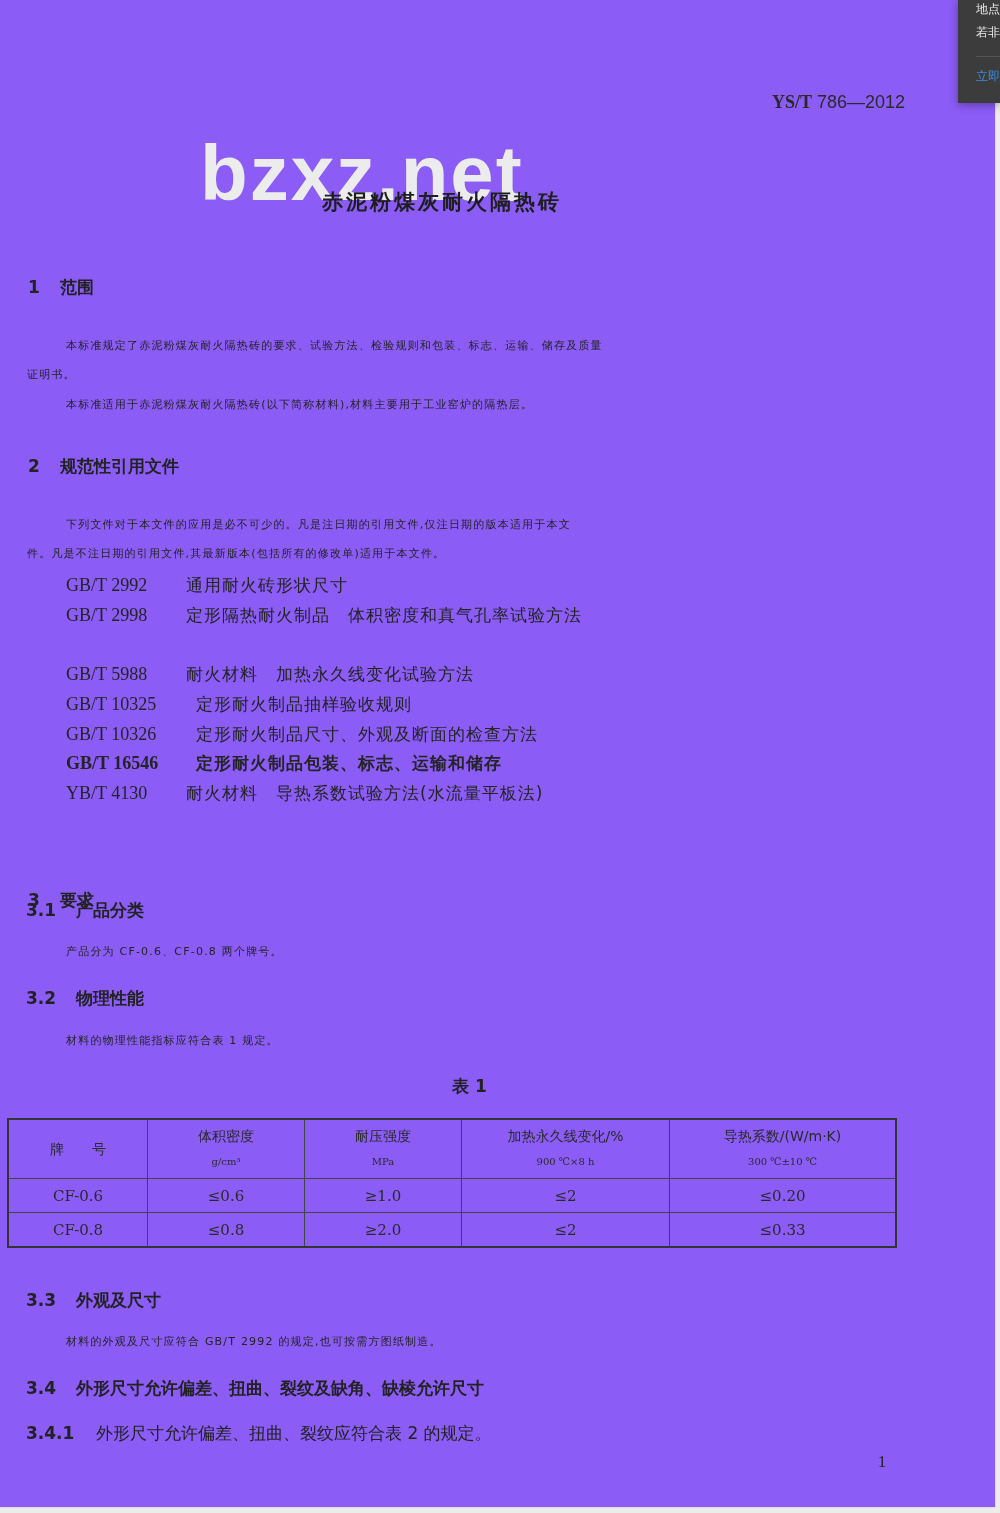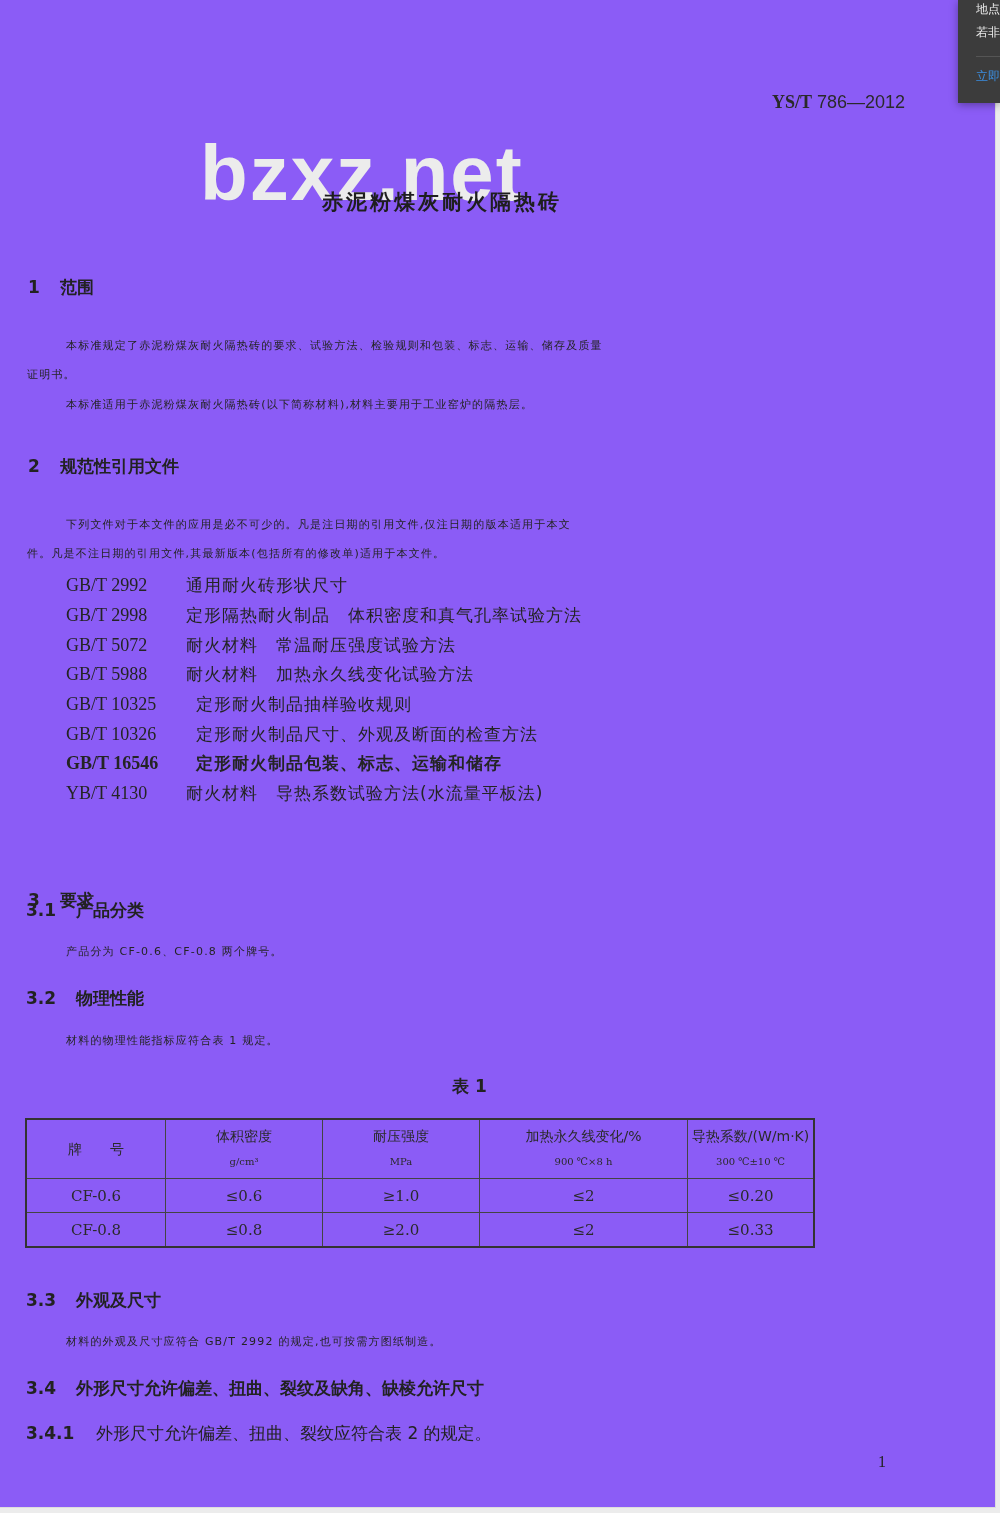--- a/index.html
+++ b/index.html
@@ -28,21 +28,21 @@
   }
   .h1 { font-family:"DejaVu Sans", sans-serif; font-weight:bold; font-size:17px; color:#222; }
   .h1 .num { display:inline-block; width:32px; font-weight:bold; }
   .h2 .num { width:50px; }
   .h3 .num { width:70px; }
   .para { font-family:"DejaVu Sans", sans-serif; font-size:11px; letter-spacing:1.2px; color:#242424; }
   .ref { font-size:17px; font-family:"DejaVu Sans", sans-serif; color:#242424; letter-spacing:1px;}
   .ref .code { font-family:"Liberation Serif", serif; display:inline-block; letter-spacing:0; font-size:18px; }
   .tcaption { left:452px; top:1075px; font-family:"DejaVu Sans", sans-serif; font-weight:bold; font-size:17px; }
   table.t1 {
-    position:absolute; left:25px; top:1118px; width:790px; border-collapse:collapse;
+    position:absolute; left:7px; top:1118px; width:890px; border-collapse:collapse;
     border:2px solid #333; font-family:"DejaVu Serif", serif; font-size:15px; color:#2a2a2a;
   }
   table.t1 td, table.t1 th { border:1px solid #444; text-align:center; padding:0; font-weight:normal; }
   table.t1 th { height:58px; line-height:26px; font-family:"DejaVu Sans", sans-serif; font-size:14px; }
   table.t1 td { height:33px; }
   table.t1 .hdr-sub { font-family:"DejaVu Serif", serif; font-size:10px; }
   .pageno { left:878px; top:1453px; font-family:"Liberation Serif", serif; font-size:16px; }
   .popup {
     position:absolute; left:958px; top:0; width:42px; height:103px; background:#3c3c3c;
     box-shadow:0 2px 8px rgba(0,0,0,0.35); overflow:hidden;
@@ -74,21 +74,20 @@
   <div class="abs para" style="left:66px; top:397px;">本标准适用于赤泥粉煤灰耐火隔热砖(以下简称材料),材料主要用于工业窑炉的隔热层。</div>
 
   <div class="abs h1" style="left:28px; top:455px;">
     <span class="num">2</span><span>规范性引用文件</span>
   </div>
   <div class="abs para" style="left:27px; top:546px;">件。凡是不注日期的引用文件,其最新版本(包括所有的修改单)适用于本文件。</div>
   <div class="abs para" style="left:66px; top:517px;">下列文件对于本文件的应用是必不可少的。凡是注日期的引用文件,仅注日期的版本适用于本文</div>
 
   <div class="abs ref" style="left:66px; top:574px;"><span class="code" style="width:120px">GB/T 2992</span><span>通用耐火砖形状尺寸</span></div>
   <div class="abs ref" style="left:66px; top:604px;"><span class="code" style="width:120px">GB/T 2998</span><span>定形隔热耐火制品　体积密度和真气孔率试验方法</span></div>
-  <div class="abs ref" style="left:66px; top:634px;"><span class="code" style="width:120px">GB/T 5072</span><span>耐火材料　常温耐压强度试验方法</span></div>
   <div class="abs ref" style="left:66px; top:663px;"><span class="code" style="width:120px">GB/T 5988</span><span>耐火材料　加热永久线变化试验方法</span></div>
   <div class="abs ref" style="left:66px; top:693px;"><span class="code" style="width:130px">GB/T 10325</span><span>定形耐火制品抽样验收规则</span></div>
   <div class="abs ref" style="left:66px; top:723px;"><span class="code" style="width:130px">GB/T 10326</span><span>定形耐火制品尺寸、外观及断面的检查方法</span></div>
   <div class="abs ref" style="left:66px; top:752px;font-weight:bold;"><span class="code" style="width:130px">GB/T 16546</span><span>定形耐火制品包装、标志、运输和储存</span></div>
   <div class="abs ref" style="left:66px; top:782px;"><span class="code" style="width:120px">YB/T 4130</span><span>耐火材料　导热系数试验方法(水流量平板法)</span></div>
 
   <div class="abs h1" style="left:28px; top:843px;margin-top:46px;">
     <span class="num">3</span><span>要求</span>
   </div>
 

